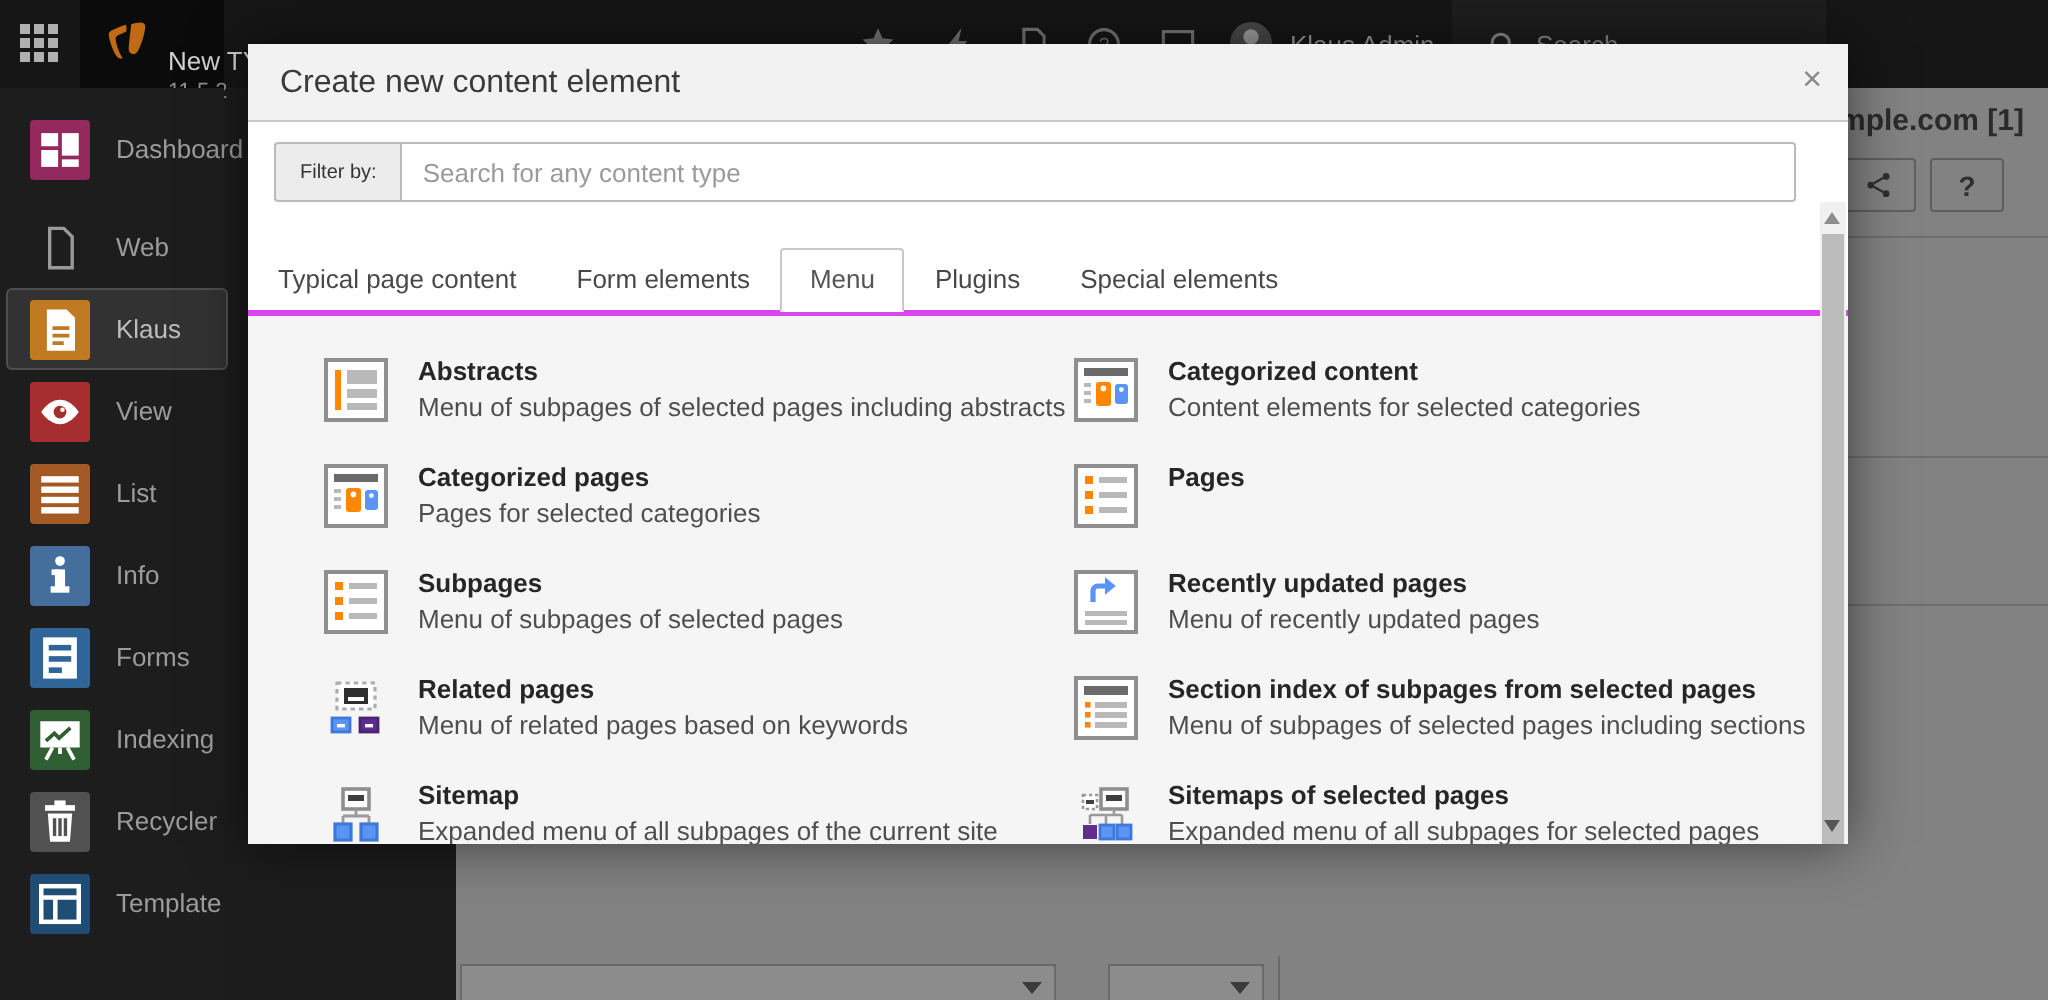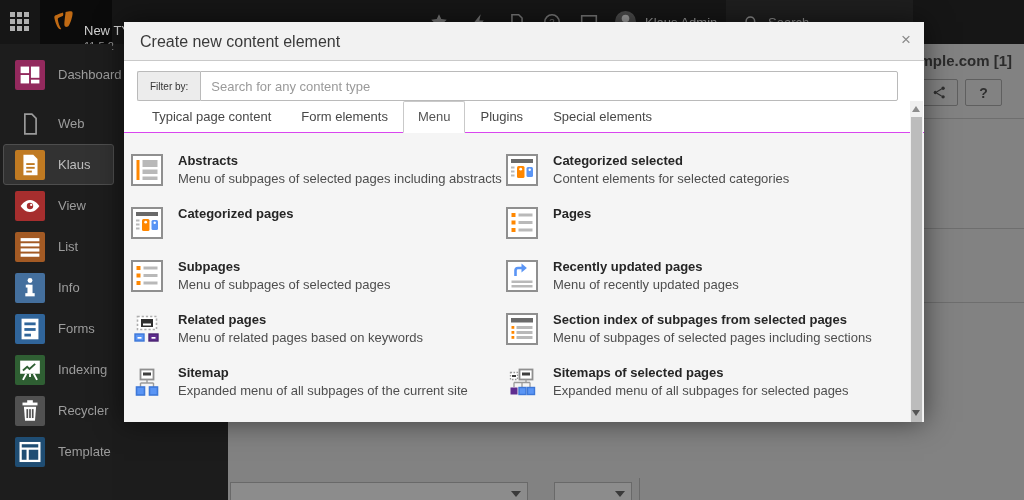--- a/index.html
+++ b/index.html
@@ -49,25 +49,25 @@
 
 .modal{position:absolute;left:124px;top:22px;width:800px;height:400px;background:#0c4a6e;z-index:10;box-shadow:0 0 26px rgba(0,0,0,.55);display:flex;flex-direction:column}
 .modal-header{height:39px;background:#f2f2f2;border-bottom:1px solid #c9c9c9;position:relative;flex:0 0 39px}
 .modal-title{line-height:39px;padding-left:16px;font-size:16px;color:#3a3a3a}
 .modal-close{position:absolute;top:9px;right:13px;font-size:17px;color:#8a8a8a;cursor:pointer;line-height:1}
 .modal-body{position:relative;flex:1;display:flex;flex-direction:column;background:#fff;overflow:hidden}
 .filter-row{display:flex;margin:10px 26px 0 13px;height:30px;flex:0 0 30px}
 .filter-label{background:#ececec;border:1px solid #bababa;border-right:none;border-radius:2px 0 0 2px;font-size:10px;color:#333;display:flex;align-items:center;padding:0 12px;white-space:nowrap}
 .filter-input{flex:1;border:1px solid #bababa;border-radius:0 2px 2px 0;font-size:13px;padding:0 10px;outline:none;color:#333;font-family:inherit;background:#fff}
 .filter-input::placeholder{color:#9a9a9a}
-.tabs{display:flex;padding-left:13px;border-bottom:1px solid #d946ef;flex:0 0 auto}
+.tabs{display:flex;border-bottom:3px solid #d946ef;margin-top:23px;flex:0 0 auto}
 .tab{padding:7px 14px 8px;font-size:13px;color:#484848;border:1px solid transparent;margin-bottom:-1px;cursor:pointer;white-space:nowrap}
 .tab.active{background:#fff;border-color:#c9c9c9;border-bottom-color:#fff;border-radius:2px 2px 0 0;color:#555}
 .ce-panel{flex:1;background:#f5f5f5;overflow:hidden}
-.ce-grid{display:grid;grid-template-columns:375px 1fr;padding:19px 20px 0 7px}
+.ce-grid{display:grid;grid-template-columns:375px 1fr;padding:19px 20px 0 38px}
 .ce-item{height:53px;display:flex;gap:15px;cursor:pointer;align-items:flex-start}
 .ce-icon{width:32px;height:32px;flex:0 0 32px;margin-top:2px}
 .ce-icon svg{width:100%;height:100%}
 .ce-title{display:block;font-weight:bold;font-size:13px;color:#262626;margin-bottom:3px;margin-top:1px;white-space:nowrap}
 .ce-desc{display:block;font-size:13px;color:#4e4e4e;white-space:nowrap}
 .m-scroll{position:absolute;right:1px;top:40px;bottom:1px;width:13px;background:#f0f0f0;z-index:5}
 .m-thumb{position:absolute;left:1px;right:1px;top:16px;height:348px;background:#bcbcbc;cursor:pointer}
 .m-up{position:absolute;top:5px;left:2px;border-left:4.5px solid transparent;border-right:4.5px solid transparent;border-bottom:6px solid #8d8d8d;cursor:pointer}
 .m-down{position:absolute;bottom:5px;left:2px;border-left:4.5px solid transparent;border-right:4.5px solid transparent;border-top:6px solid #555;cursor:pointer}
 </style>
@@ -295,38 +295,39 @@
                 <rect x="5" y="5" width="22" height="4" fill="#6a6a6a"></rect>
                 <rect x="5" y="12.5" width="3.5" height="2" fill="#b9b9b9"></rect>
                 <rect x="5" y="16.5" width="3.5" height="2" fill="#b9b9b9"></rect>
                 <rect x="5" y="20.5" width="3.5" height="2" fill="#b9b9b9"></rect>
                 <rect x="11" y="12" width="7.5" height="12" rx="1.5" fill="#ff8700"></rect>
                 <circle cx="14.7" cy="15.2" r="1.4" fill="#fff"></circle>
                 <rect x="20.5" y="13" width="6.5" height="10" rx="1.5" fill="#5a95f5"></rect>
                 <circle cx="23.7" cy="15.8" r="1.2" fill="#fff"></circle>
               </svg></span>
             <span>
-              <span class="ce-title">Categorized selected</span>
+              <span class="ce-title">Categorized content</span>
               <span class="ce-desc">Content elements for selected categories</span>
             </span>
           </div>
           <div class="ce-item">
             <span class="ce-icon"><svg viewBox="0 0 32 32">
                 <rect x="1" y="1" width="30" height="30" fill="#fff" stroke="#8f8f8f" stroke-width="2"></rect>
                 <rect x="5" y="5" width="22" height="4" fill="#6a6a6a"></rect>
                 <rect x="5" y="12.5" width="3.5" height="2" fill="#b9b9b9"></rect>
                 <rect x="5" y="16.5" width="3.5" height="2" fill="#b9b9b9"></rect>
                 <rect x="5" y="20.5" width="3.5" height="2" fill="#b9b9b9"></rect>
                 <rect x="11" y="12" width="7.5" height="12" rx="1.5" fill="#ff8700"></rect>
                 <circle cx="14.7" cy="15.2" r="1.4" fill="#fff"></circle>
                 <rect x="20.5" y="13" width="6.5" height="10" rx="1.5" fill="#5a95f5"></rect>
                 <circle cx="23.7" cy="15.8" r="1.2" fill="#fff"></circle>
               </svg></span>
             <span>
               <span class="ce-title">Categorized pages</span>
+              <span class="ce-desc">Pages for selected categories</span>
             </span>
           </div>
           <div class="ce-item">
             <span class="ce-icon"><svg viewBox="0 0 32 32">
                 <rect x="1" y="1" width="30" height="30" fill="#fff" stroke="#8f8f8f" stroke-width="2"></rect>
                 <rect x="5.5" y="6" width="4" height="4" fill="#ff8700"></rect>
                 <rect x="5.5" y="13.5" width="4" height="4" fill="#ff8700"></rect>
                 <rect x="5.5" y="21" width="4" height="4" fill="#ff8700"></rect>
                 <rect x="12.5" y="6.5" width="14" height="3" fill="#b9b9b9"></rect>
                 <rect x="12.5" y="14" width="14" height="3" fill="#b9b9b9"></rect>

